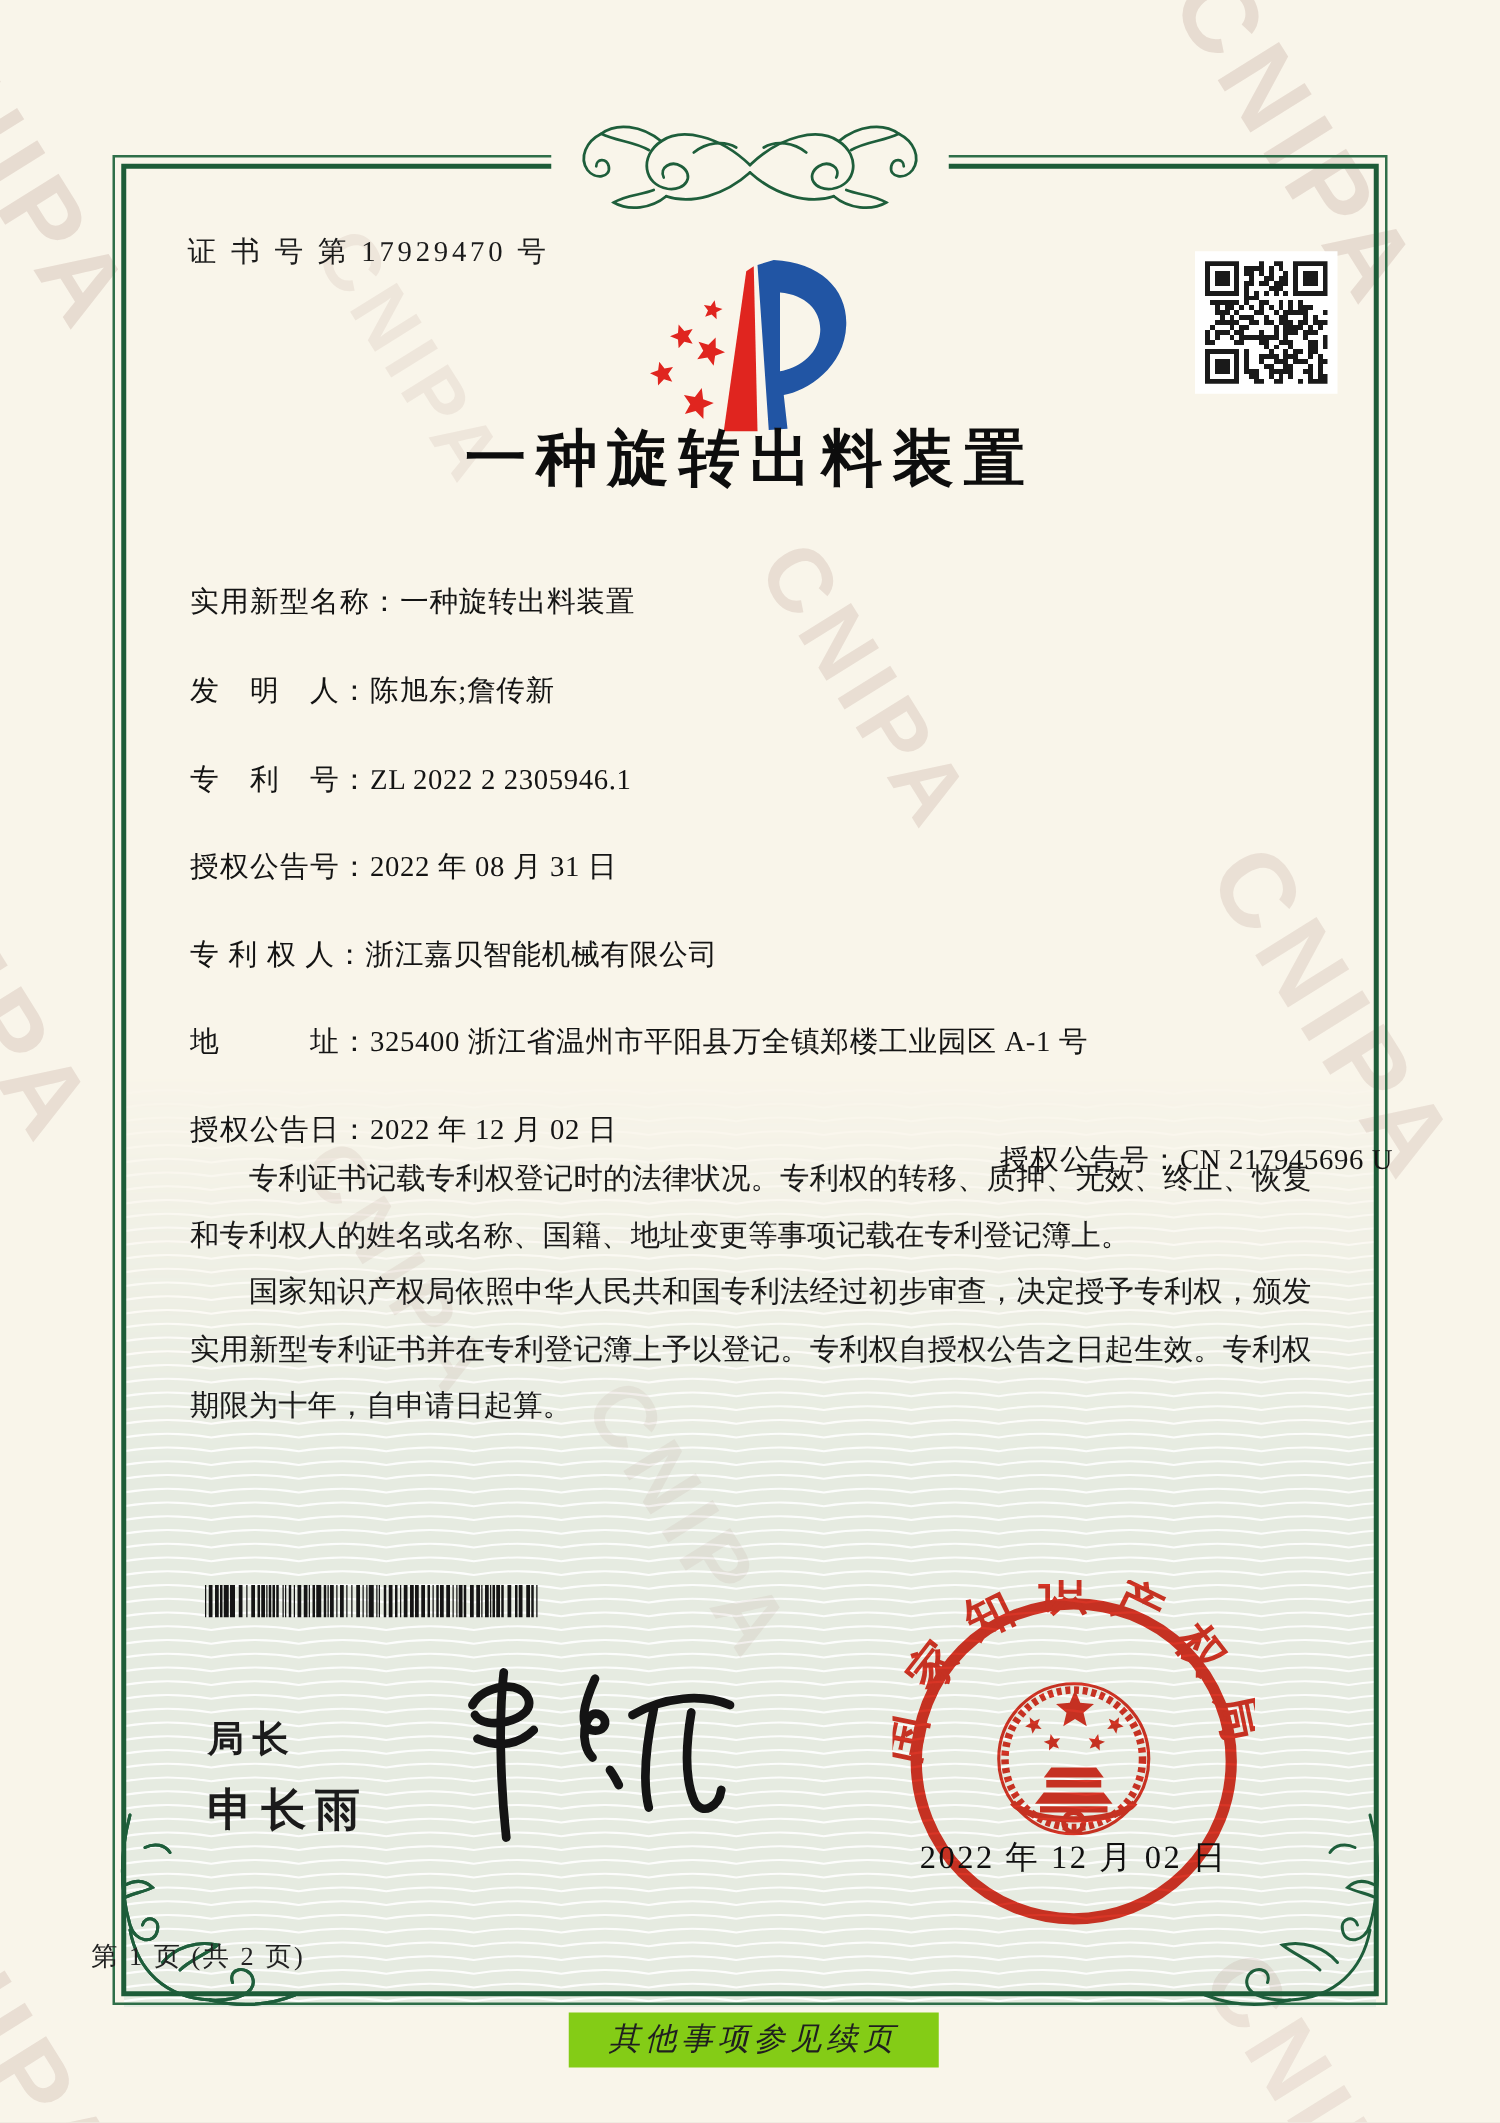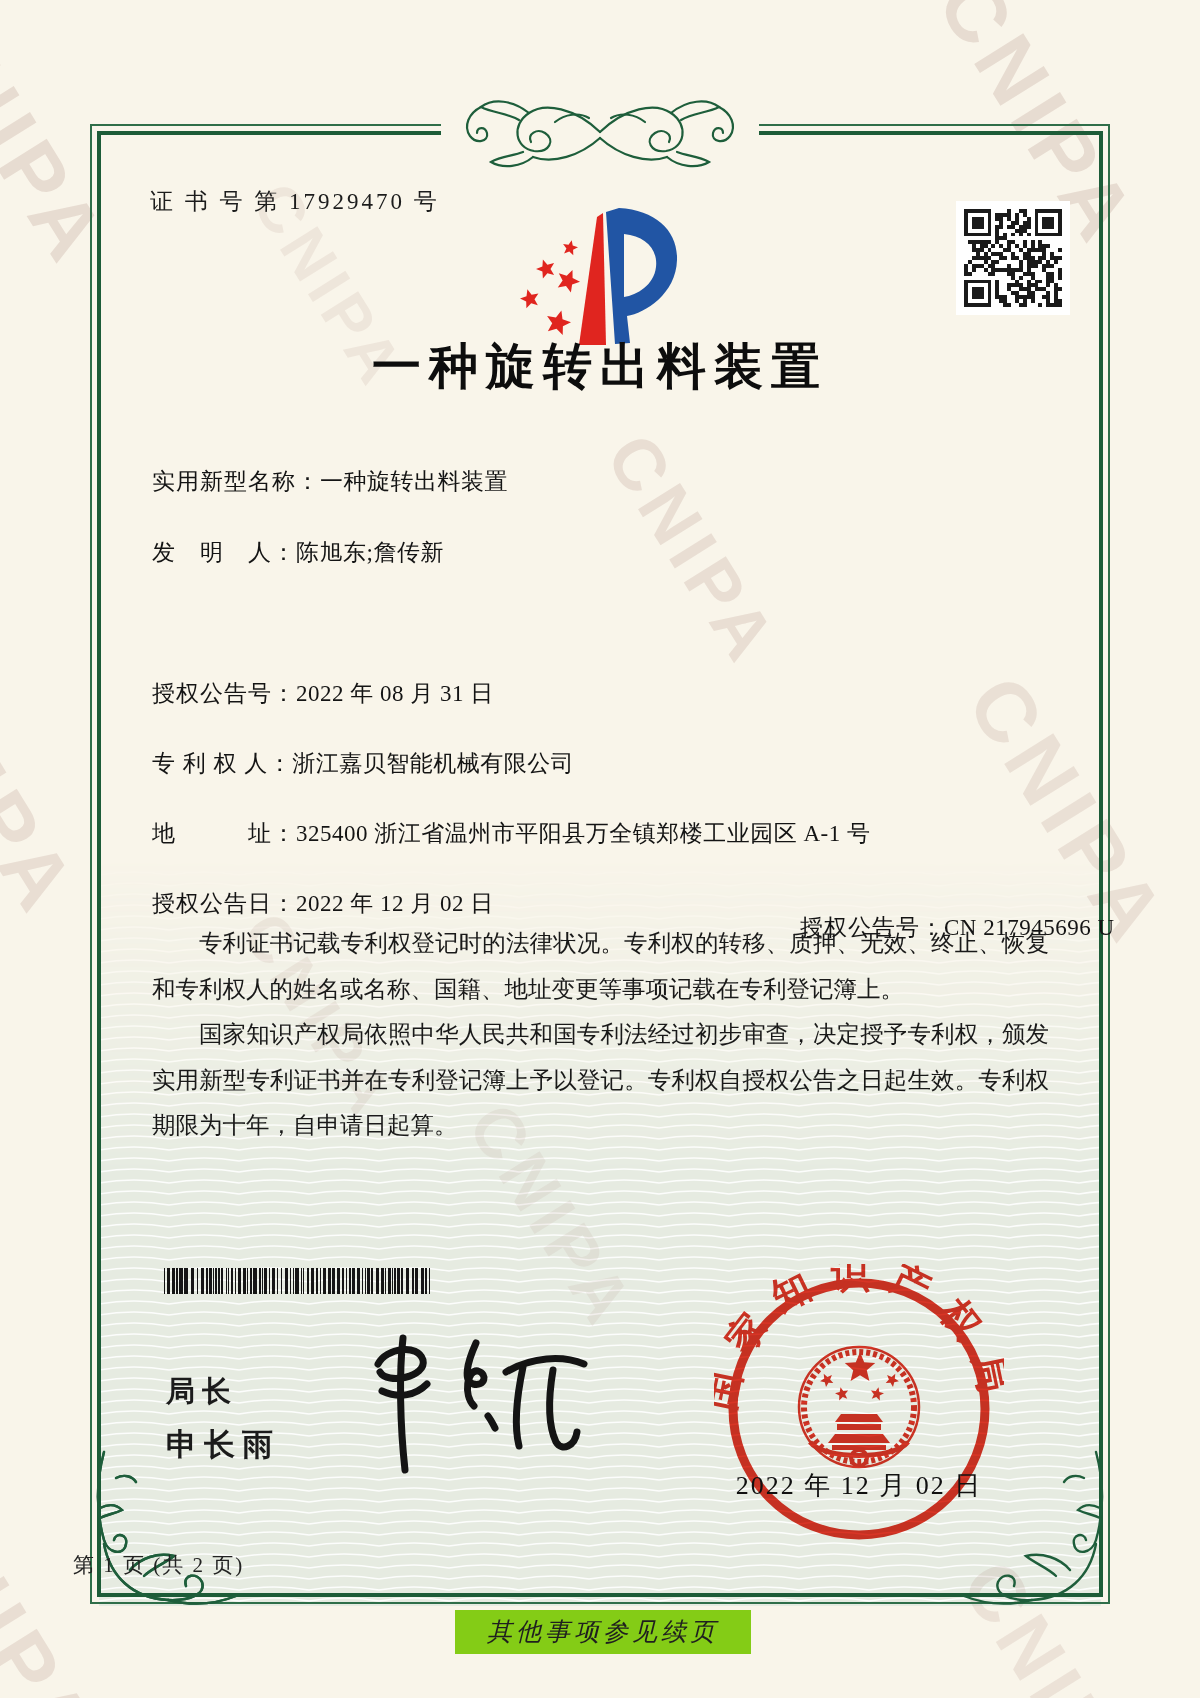--- a/index.html
+++ b/index.html
@@ -45,21 +45,21 @@
   .row .lab{letter-spacing:1px;}
   .row .val{letter-spacing:.5px;}
   .row2{position:absolute;left:648px;top:0;margin-top:24px;}
   
   #paras{position:absolute;left:152px;top:921px;width:897px;z-index:5;font-size:23.5px;line-height:45.5px;color:#191919;}
   #paras p{margin:0;text-indent:2em;text-align:justify;}
   
   #barcode{position:absolute;left:164px;top:1268px;z-index:5;}
   
   #signer-title{position:absolute;left:166px;top:1372px;z-index:5;font-family:Liberation Serif, serif;font-size:29px;font-weight:600;letter-spacing:7px;color:#1b1b1b;}
-  #signer-name{position:absolute;left:166px;top:1424px;z-index:5;font-family:"Liberation Sans","DejaVu Sans",sans-serif;font-size:31px;font-weight:600;letter-spacing:7px;color:#1b1b1b;}
+  #signer-name{position:absolute;left:166px;top:1424px;z-index:5;font-family:"Liberation Sans","DejaVu Sans",sans-serif;font-size:36px;font-weight:600;letter-spacing:7px;color:#1b1b1b;}
   #signsvg{position:absolute;left:356px;top:1330px;z-index:6;}
   
   #sealsvg{position:absolute;left:714px;top:1264px;z-index:6;mix-blend-mode:multiply;opacity:.95;}
   #sealdate{position:absolute;left:706px;top:1468px;width:306px;text-align:center;z-index:7;font-size:26px;letter-spacing:2px;color:#101010;}
   
   #pagenum{position:absolute;left:73px;top:1551px;width:1000px;text-align:left;z-index:5;font-size:21px;letter-spacing:2px;color:#222;}
   #contnote{
     position:absolute;left:455px;top:1610px;width:296px;height:44px;line-height:44px;z-index:5;
     background:#84cc16;text-align:center;font-size:25px;font-style:italic;letter-spacing:4px;color:#1f1f1f;
   }
@@ -529,20 +529,23 @@
   </div>
 
   <div id="title">一种旋转出料装置</div>
 
   <div class="row" style="top:466px">
     <span class="lab">实用新型名称：</span><span class="val">一种旋转出料装置</span>
   </div>
   <div class="row" style="top:537px">
     <span class="lab">发　明　人：</span><span class="val">陈旭东;詹传新</span>
   </div>
+  <div class="row" style="top:608px">
+    <span class="lab">专　利　号：</span><span class="val">ZL 2022 2 2305946.1</span>
+  </div>
   <div class="row" style="top:678px">
     <span class="lab">授权公告号：</span><span class="val">2022 年 08 月 31 日</span>
   </div>
   <div class="row" style="top:748px">
     <span class="lab">专 利 权 人：</span><span class="val">浙江嘉贝智能机械有限公司</span>
   </div>
   <div class="row" style="top:818px">
     <span class="lab">地　　　址：</span><span class="val">325400 浙江省温州市平阳县万全镇郑楼工业园区 A-1 号</span>
   </div>
   <div class="row" style="top:888px">

